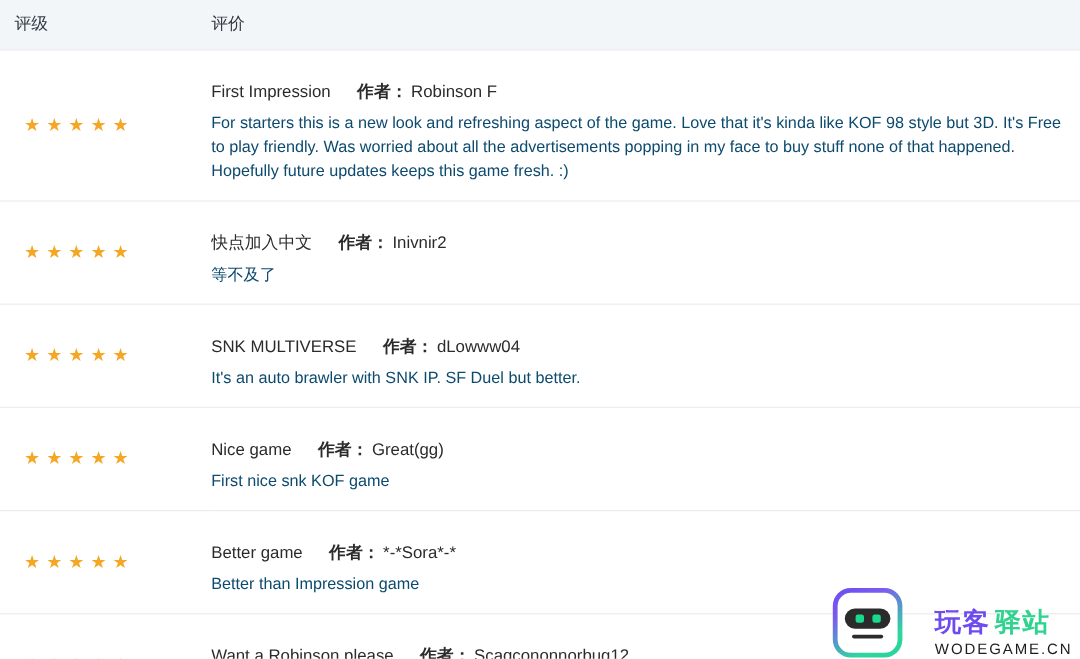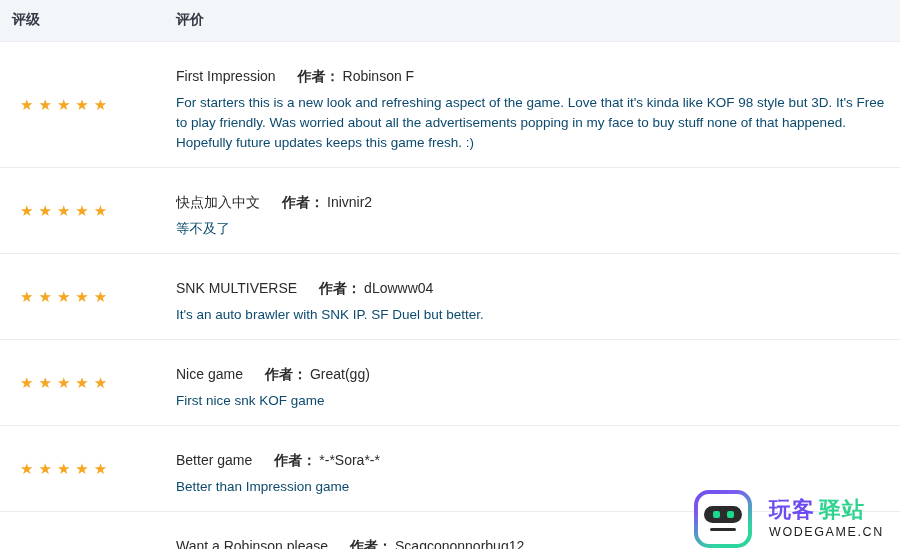--- a/index.html
+++ b/index.html
@@ -20,21 +20,21 @@
     border-collapse: collapse;
     table-layout: fixed;
   }
 
   
   .table-head {
     background: #f3f6f9;
   }
   .table-head th {
     text-align: left;
-    font-weight: bold;
+    font-weight: normal;
     font-size: 14px;
     color: #333a45;
     padding: 11px 0 12px 0;
     border-bottom: 1px solid #e9edf1;
   }
   th.col-rating { width: 162px; padding-left: 12px; }
   th.col-review { width: 738px; padding-left: 2px; }
 
   
   .review-row > td {
@@ -95,22 +95,22 @@
   }
 
   
   .watermark {
     position: absolute;
     left: 694px;
     top: 489px;
     width: 200px;
     height: 59px;
     display: flex;
-    align-items: center;
-    gap: 17px;
+    align-items: flex-end;
+    gap: 27px;
     pointer-events: none;
   }
   .wm-logo {
     width: 58px;
     height: 58px;
     border-radius: 15px;
     padding: 4px;
     box-sizing: border-box;
     background: linear-gradient(150deg, #6d4bf0 0%, #7b5cf0 28%, #2fd6a0 75%, #27d39c 100%);
     display: flex;

